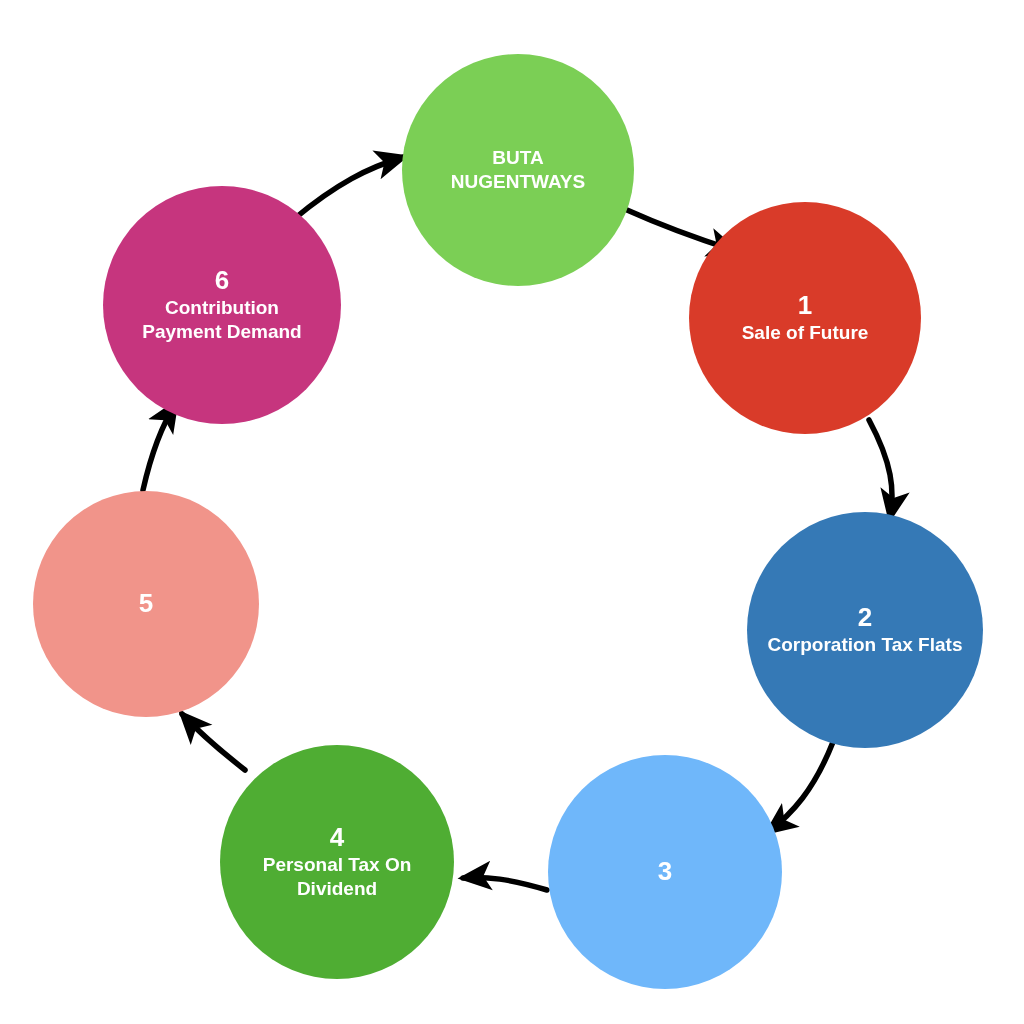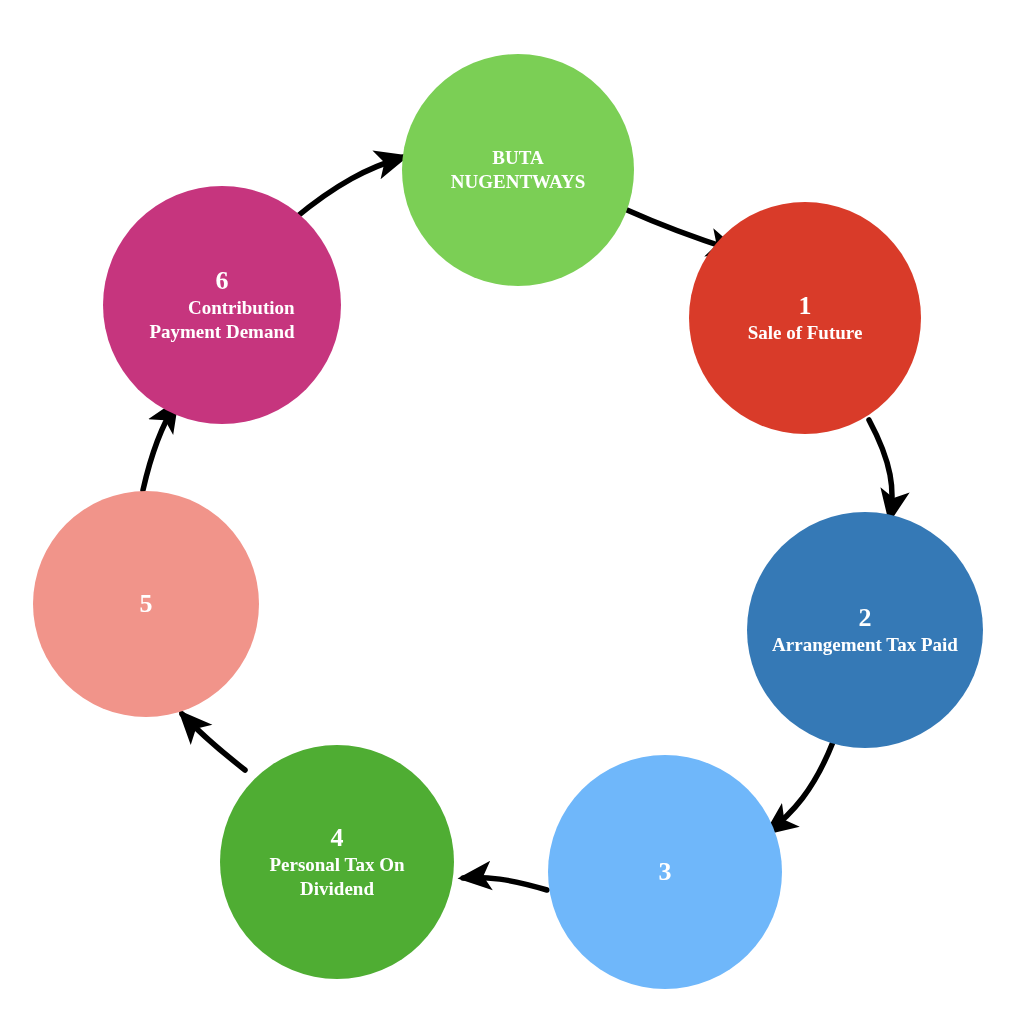--- a/index.html
+++ b/index.html
@@ -11,21 +11,20 @@
     width: 1024px;
     height: 1024px;
     overflow: hidden;
     font-family: "Liberation Sans", sans-serif;
   }
   #diagram-root {
     position: relative;
     width: 1024px;
     height: 1024px;
     background: #ffffff;
-    font-family: Liberation Serif, serif;
   }
   #arrow-layer {
     position: absolute;
     left: 0;
     top: 0;
     width: 1024px;
     height: 1024px;
     pointer-events: none;
   }
   .node {
@@ -50,21 +49,20 @@
   .node-label {
     font-size: 19px;
     font-weight: bold;
     line-height: 1.28;
     padding: 0 10px;
     color: #ffffff;
     white-space: pre-line;
   }
   .node-label.wide {
     padding: 0 4px;
-    text-align: right;
   }
   .node.center .node-label {
     font-size: 19px;
   }
 </style>
 </head>
 <body>
 
 <div id="diagram-root" style="background: rgb(255, 255, 255);">
 
@@ -96,21 +94,21 @@
 NUGENTWAYS</div>
   </div>
 
   <div class="node" style="width: 232px; height: 232px; left: 689px; top: 202px; background: rgb(217, 59, 41);">
     <div class="node-number">1</div>
     <div class="node-label">Sale of Future</div>
   </div>
 
   <div class="node" style="width: 236px; height: 236px; left: 747px; top: 512px; background: rgb(53, 121, 182);">
     <div class="node-number">2</div>
-    <div class="node-label wide">Arrangement Tax Paid</div>
+    <div class="node-label wide">Corporation Tax Flats</div>
   </div>
 
   <div class="node" style="width: 234px; height: 234px; left: 548px; top: 755px; background: rgb(111, 183, 250);">
     <div class="node-number">3</div>
   </div>
 
   <div class="node" style="width: 234px; height: 234px; left: 220px; top: 745px; background: rgb(79, 173, 51);">
     <div class="node-number">4</div>
     <div class="node-label">Personal Tax On
 Dividend</div>

